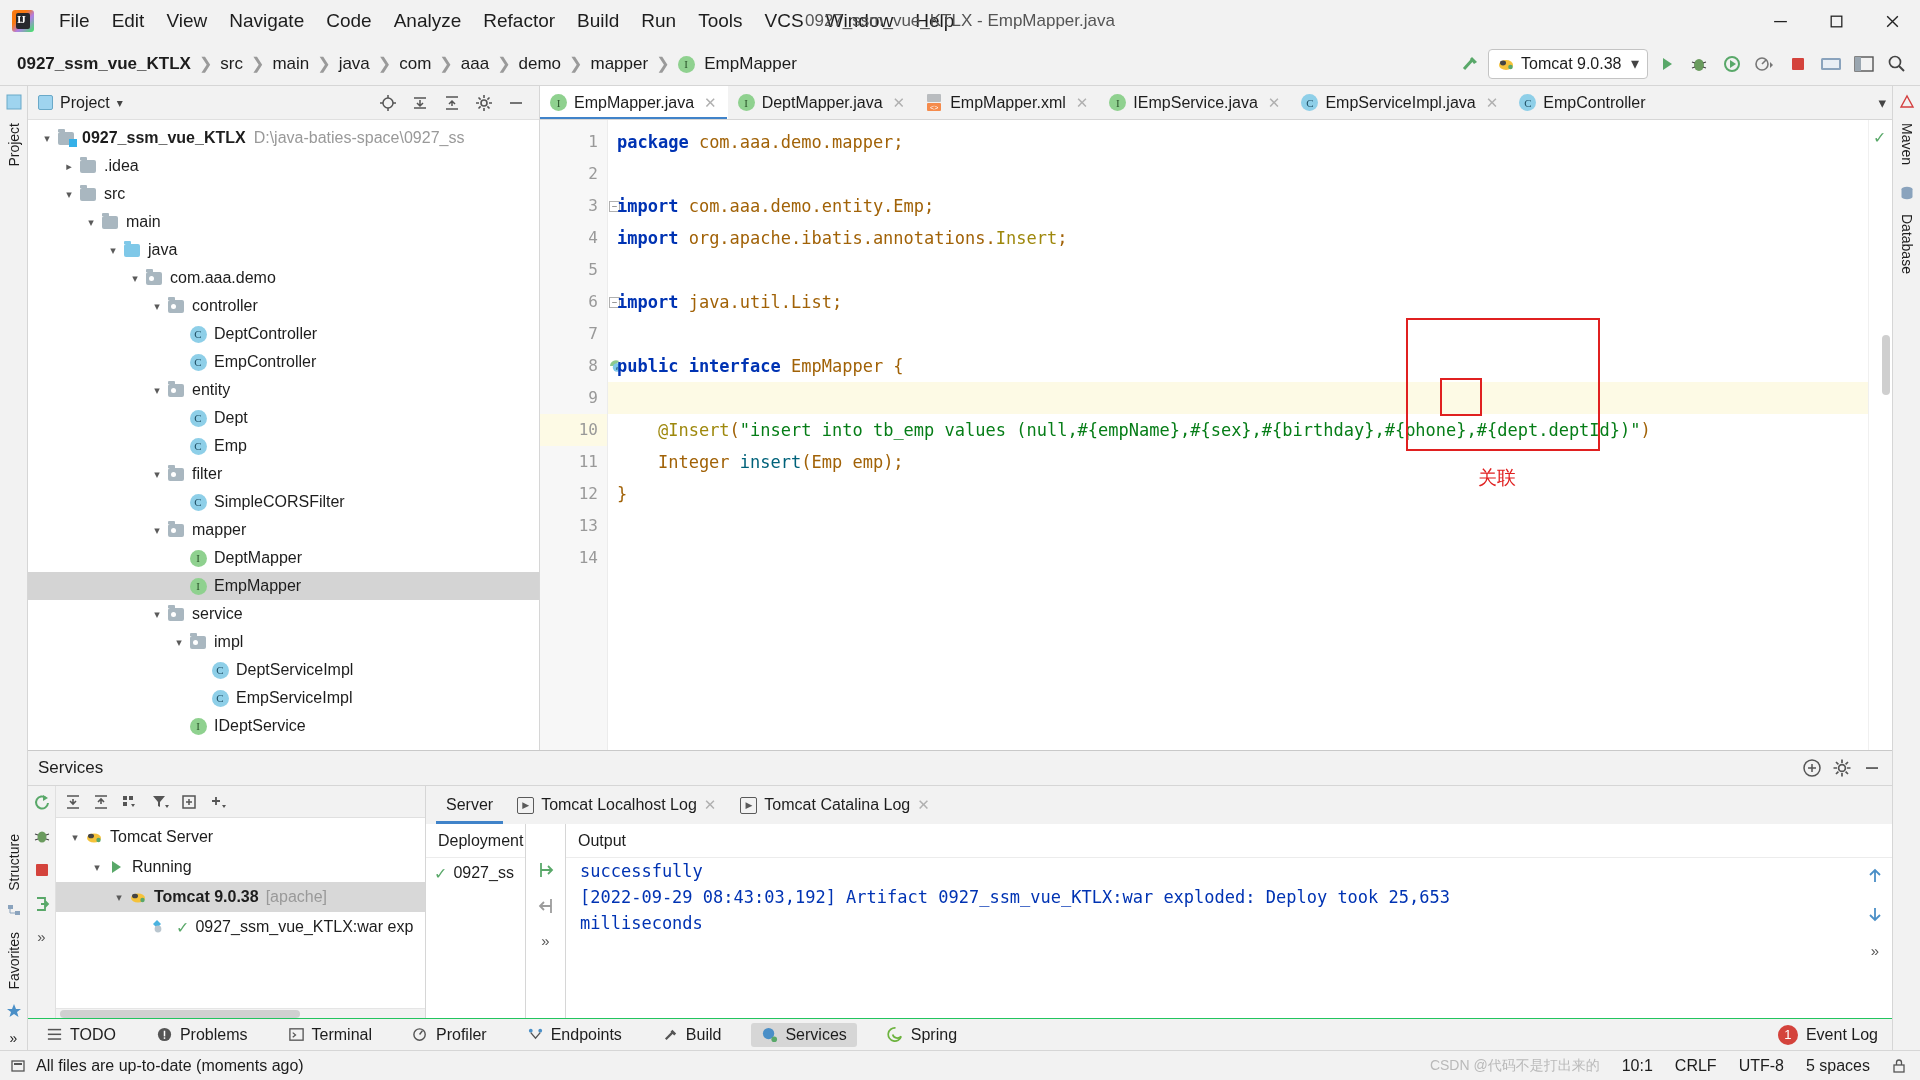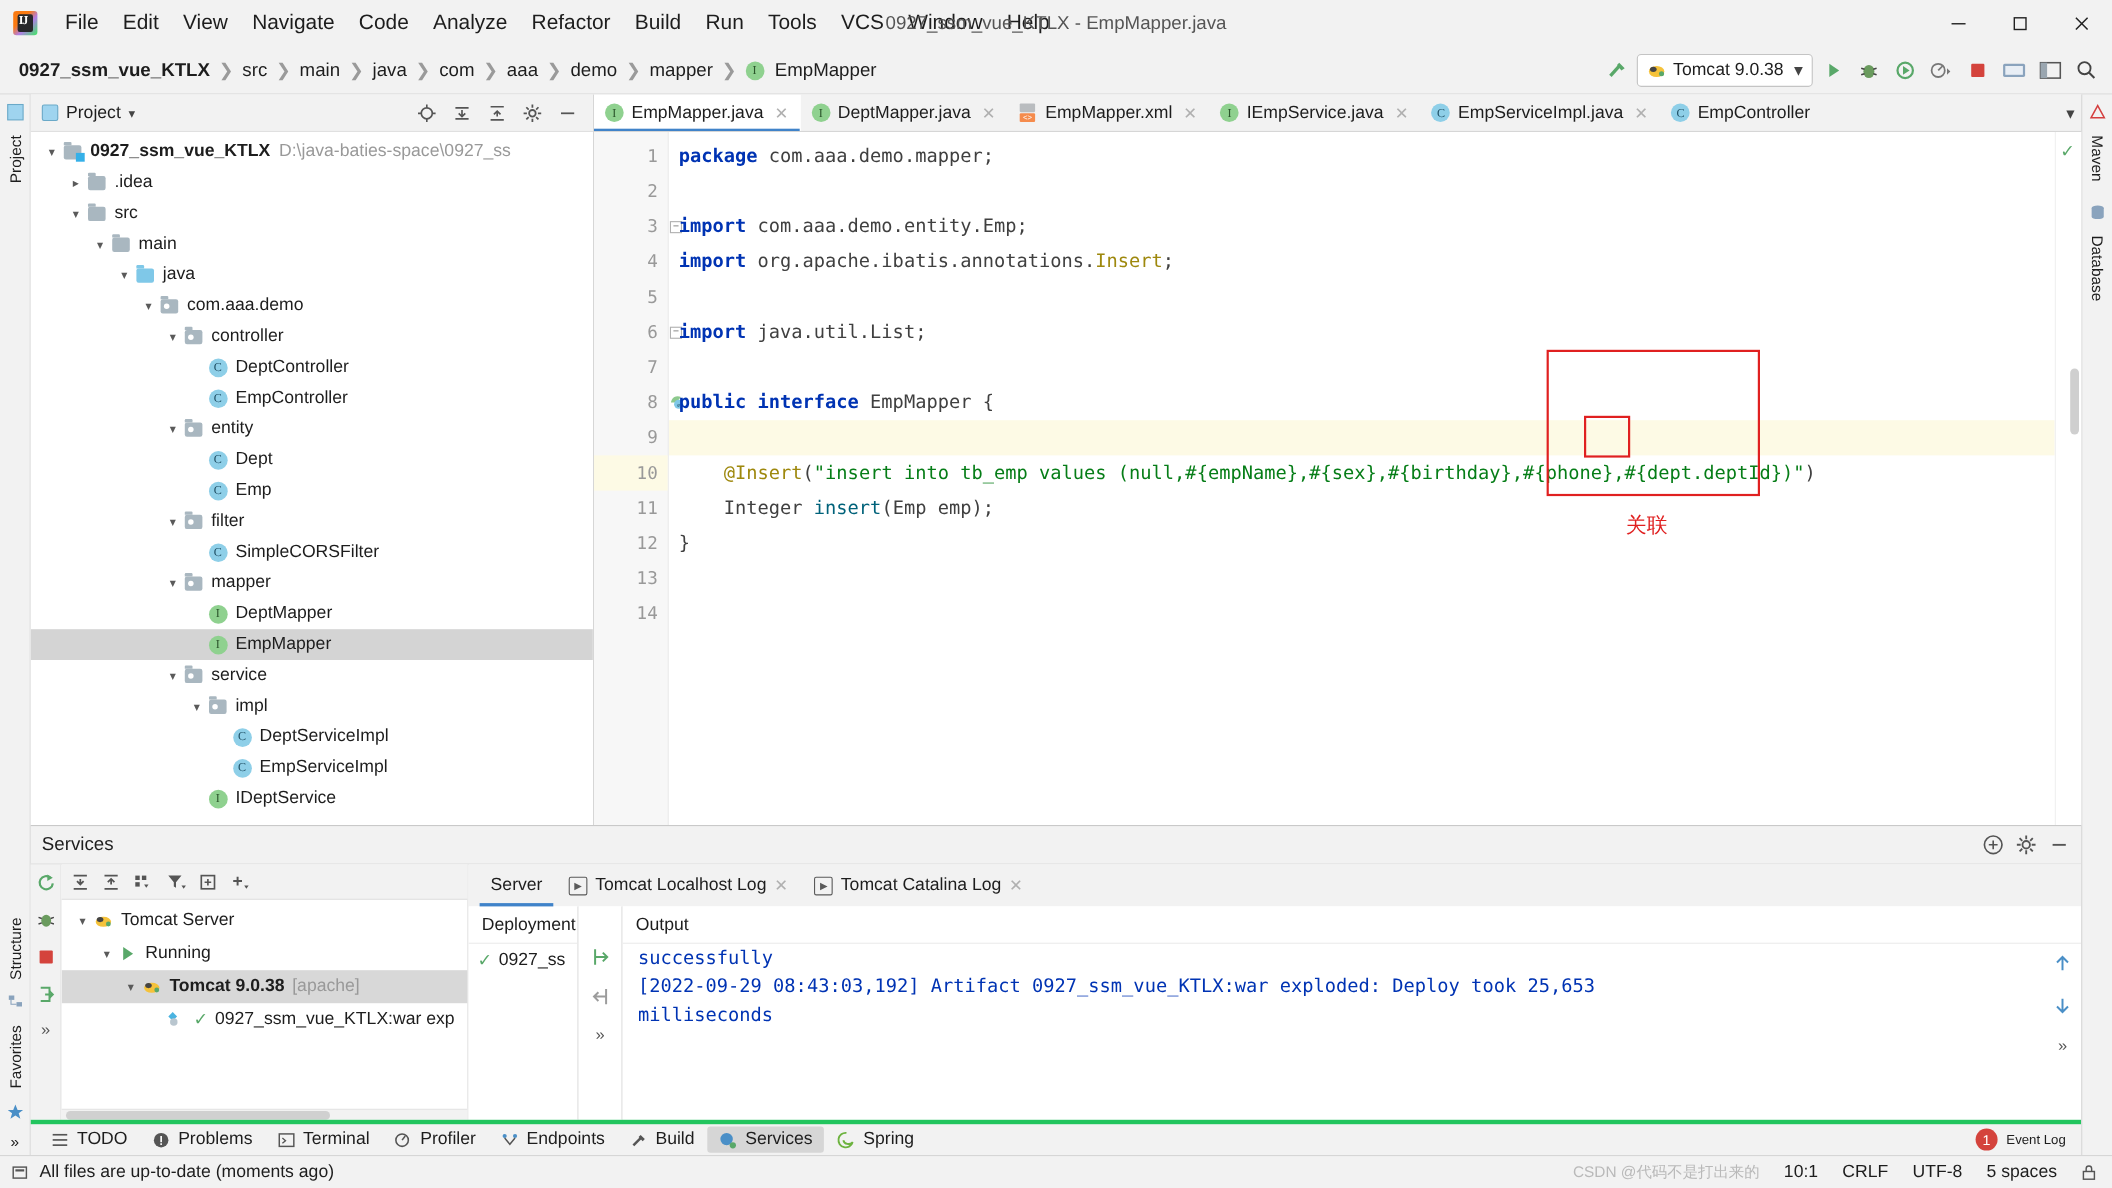--- a/index.html
+++ b/index.html
@@ -118,21 +118,21 @@
   .fold { position:absolute; right:-13px; top:11px; width:11px; height:11px; border:1px solid #b0b0b0; color:#777;
       font-size:9px; line-height:9px; text-align:center; background:#fff;}
   .code { flex:1 1 auto; padding-top:6px; font-family:"DejaVu Sans Mono", monospace; font-size:17px; position:relative;
       overflow:hidden; min-width:0;}
   .cline { height:32px; line-height:32px; white-space:pre; padding-left:9px;}
   .cline.cur { background:#fdfae5;}
   .kw { color:#0033b3; font-weight:bold;}
   .str { color:#067d17;}
   .ann { color:#9e880d;}
   .meth { color:#00627a;}
-  .plain { color:#404040;}
+  .plain { color:#a16207;}
 
   
   .insp { width:24px; flex:0 0 24px; background:#fff; position:relative; border-left:1px solid #f0f0f0;}
   .insp-check { position:absolute; top:8px; left:4px; color:#59a869; font-size:16px;}
   .insp-thumb { position:absolute; right:2px; top:215px; width:8px; height:60px; background:#cfcfcf; border-radius:4px;}
 
   
   .anno-box { position:absolute; border:2px solid #e02020; pointer-events:none; }
   .anno-text { position:absolute; color:#e02020; font-size:19px; font-family:"DejaVu Sans", sans-serif; }
 
@@ -167,22 +167,22 @@
   .sv-dep-item { height:30px; display:flex; align-items:center; gap:6px; padding:0 8px; font-size:16px; white-space:nowrap; overflow:hidden;}
   .sv-mini-rail { width:40px; flex:0 0 40px; border-right:1px solid #d6d6d6; display:flex; flex-direction:column;
       align-items:center; padding-top:36px; gap:16px; background:#fff;}
   .sv-out { flex:1 1 auto; display:flex; flex-direction:column; min-width:0; background:#fff;}
   .sv-log { flex:1 1 auto; font-family:"DejaVu Sans Mono", monospace; font-size:17px; color:#0033b3; padding-left:14px;
       overflow:hidden;}
   .sv-log div { height:26px; line-height:26px; white-space:pre;}
   .sv-out-rail { width:34px; flex:0 0 34px; display:flex; flex-direction:column; align-items:center; padding-top:8px; gap:18px;}
 
   
-  .toolwin-bar { height:32px; display:flex; align-items:center; background:#f2f2f2; border-top:4px solid #22c55e;
-      padding:0 8px; gap:2px; flex:0 0 32px;}
+  .toolwin-bar { height:32px; display:flex; align-items:center; background:#f2f2f2; border-top:1px solid #22c55e;
+      padding:0 8px; gap:20px; flex:0 0 32px;}
   .twb { display:flex; align-items:center; gap:7px; padding:3px 10px; font-size:16px; border-radius:3px;}
   .twb.active { background:#d6d6d6;}
   .twb-right { margin-left:auto; display:flex; align-items:center; gap:8px; padding-right:6px;}
   .statusbar { height:30px; display:flex; align-items:center; background:#f2f2f2; border-top:1px solid #d6d6d6;
       padding:0 10px; font-size:16px; flex:0 0 30px; color:#1d1d1d;}
   .sb-right { margin-left:auto; display:flex; align-items:center; gap:22px; padding-right:4px;}
   .watermark { color:#b9b9b9; font-size:14px;}
 
   svg { display:block; }
   .ico { width:17px; height:17px; }
@@ -917,21 +917,21 @@
           <div class="twb">
             <span style="display: inline-flex; align-items: center;">
               <svg width="17" height="17" viewBox="0 0 18 18">
                 <path d="M9 2 A7 7 0 1 0 15 11 C12 14 7 13 6 9" fill="none" stroke="#6db33f" stroke-width="1.8"></path>
               </svg>
             </span>
             <span>Spring</span>
           </div>
           <div class="twb-right">
             <span style="background: rgb(212, 67, 60); color: rgb(255, 255, 255); border-radius: 50%; width: 20px; height: 20px; display: inline-flex; align-items: center; justify-content: center; font-size: 13px;">1</span>
-            <span style="font-size: 12px;">Event Log</span>
+            <span style="font-size: 16px;">Event Log</span>
           </div>
         </div>
     </div>
 
     <div class="rail-right">
       <div class="rail-icon" style="margin-top:8px">
         <svg width="16" height="16" viewBox="0 0 16 16">
             <path d="M2 13 L8 2 L14 13 Z" fill="none" stroke="#d43f3f" stroke-width="1.4"></path>
           </svg>
       </div>

